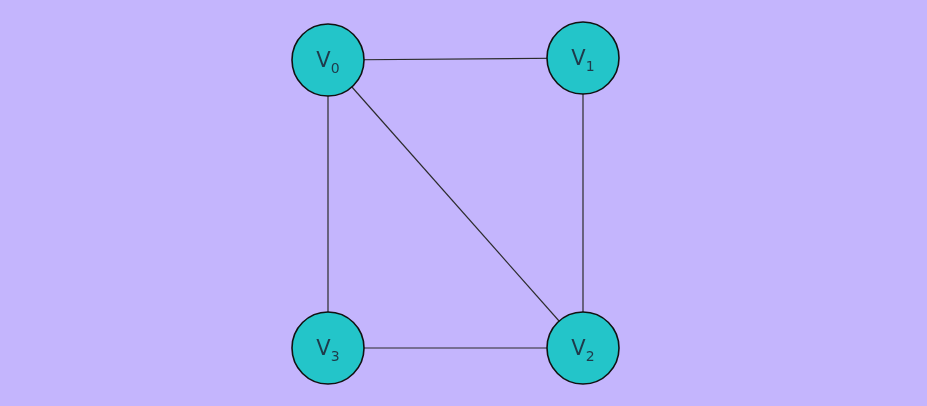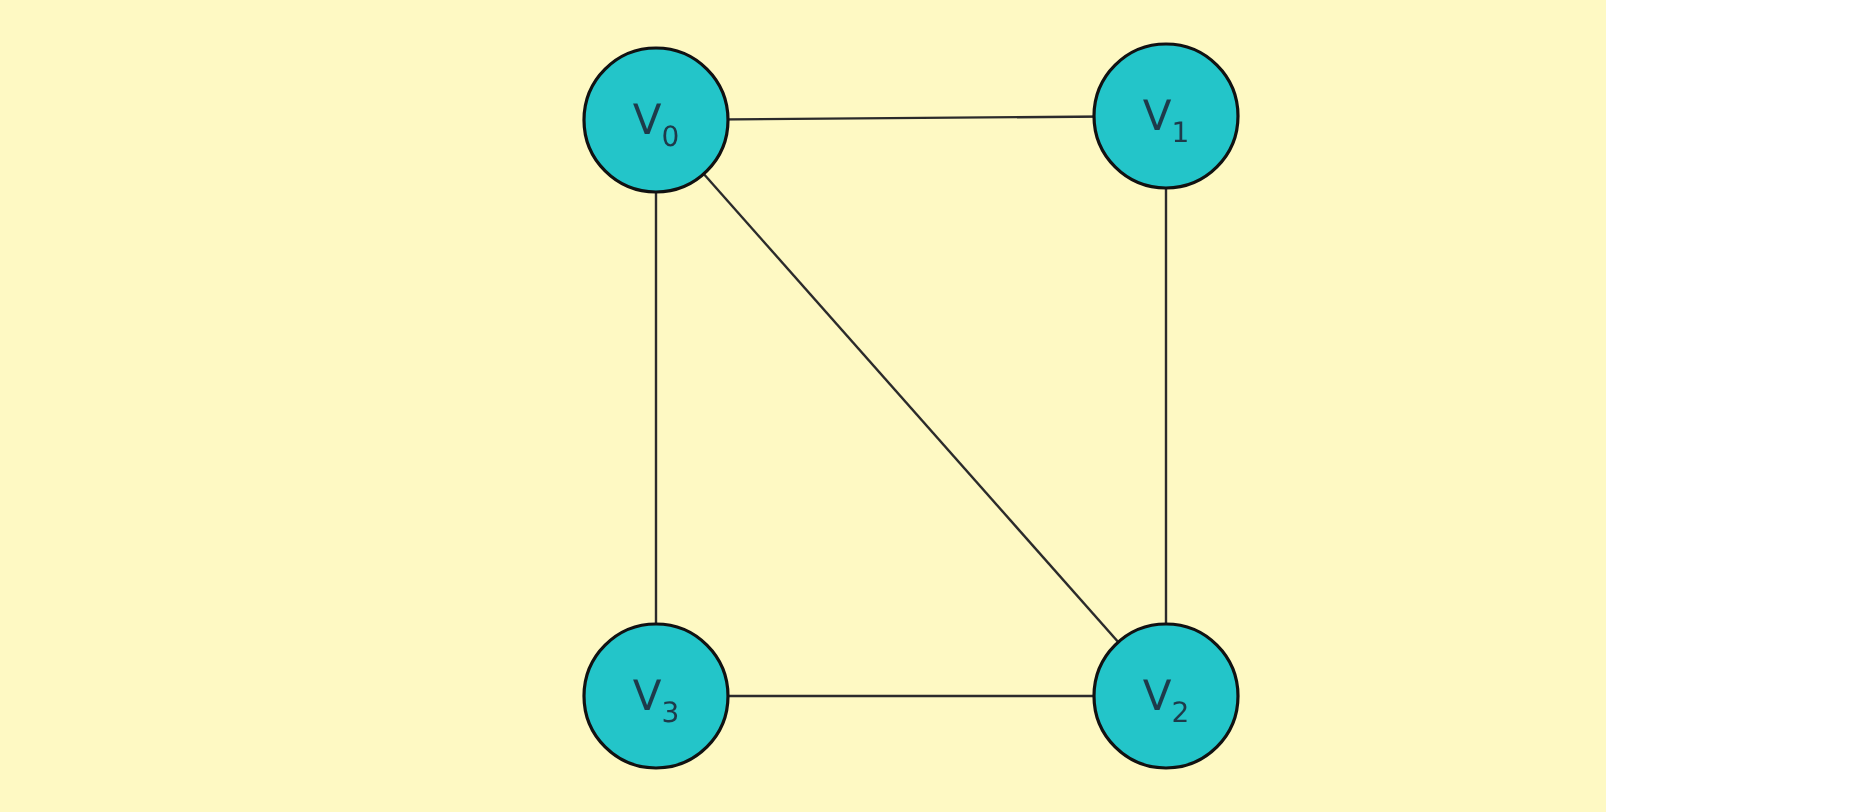--- a/index.html
+++ b/index.html
@@ -3,23 +3,23 @@
 <meta charset="utf-8">
 <style>
   html, body {
     margin: 0;
     padding: 0;
     background: #ffffff;
     font-family: "DejaVu Sans", "Liberation Sans", sans-serif;
   }
   .stage {
     position: relative;
-    width: 803px;
+    width: 927px;
     height: 406px;
-    background: #fef9c3;
+    background: #c4b5fd;
     overflow: hidden;
   }
   svg.graph {
     display: block;
     width: 927px;
     height: 406px;
   }
   text.node-label {
     font-family: "DejaVu Sans", "Liberation Sans", sans-serif;
     user-select: none;

